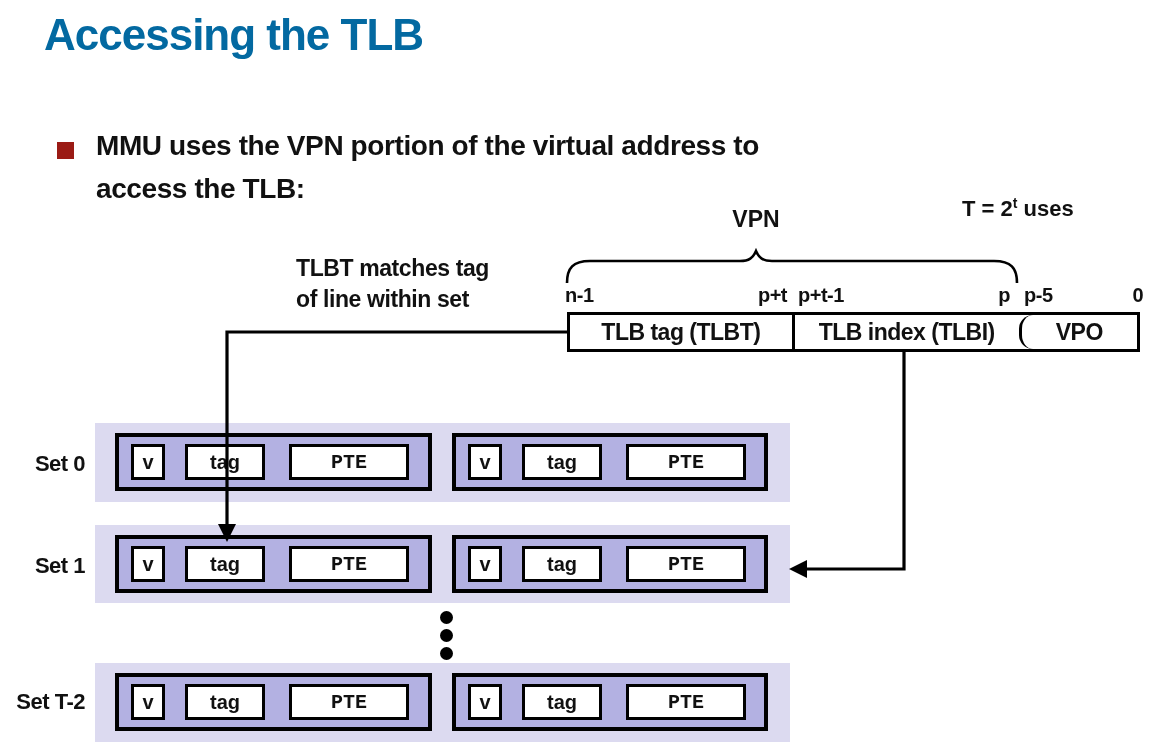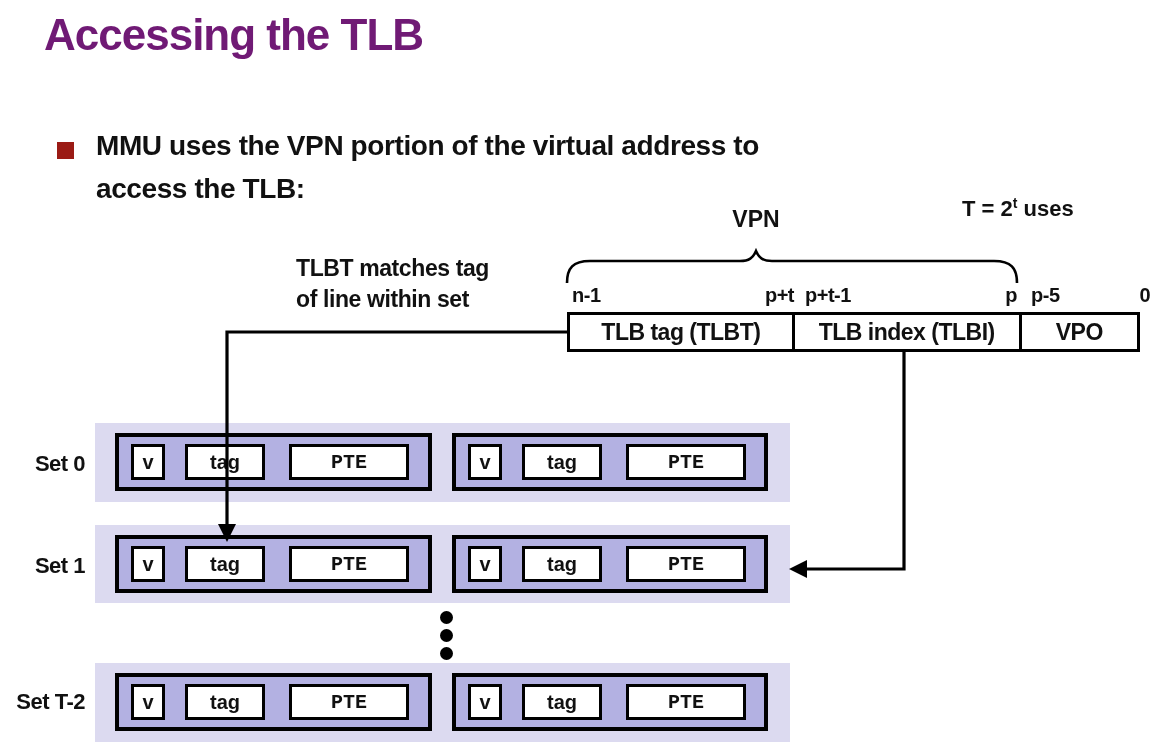--- a/index.html
+++ b/index.html
@@ -2,40 +2,40 @@
 <html><head>
 <meta charset="utf-8">
 <style>
   html,body{margin:0;padding:0;background:#fff;}
   #slide{
     position:relative;width:1168px;height:745px;background:#ffffff;overflow:hidden;
     font-family:"Liberation Sans", sans-serif;color:#111;
   }
   .abs{position:absolute;}
   
-  #title{left:44px;top:10px;font-size:44px;font-weight:bold;letter-spacing:-1px;color:#701a75;}
+  #title{left:44px;top:10px;font-size:44px;font-weight:bold;letter-spacing:-1px;color:#0369a1;}
   
   #bullet-square{left:57px;top:142px;width:17px;height:17px;background:#9b1b15;}
   #bullet-text{left:96px;top:124px;font-size:28px;font-weight:bold;line-height:43px;letter-spacing:-0.4px;}
   
   #sets-note{left:962px;top:195px;font-size:22px;font-weight:bold;}
   #sets-note sup{font-size:14px;vertical-align:super;}
   
   #vpn-label{left:700px;top:206px;width:112px;text-align:center;font-size:23px;font-weight:bold;}
   
-  .bitseg{top:284px;display:flex;justify-content:space-between;font-size:20px;font-weight:bold;letter-spacing:-0.5px;margin-left:7px;}
+  .bitseg{top:284px;display:flex;justify-content:space-between;font-size:20px;font-weight:bold;letter-spacing:-0.5px;}
   #bits-tlbt{left:565px;width:222px;}
   #bits-tlbi{left:798px;width:212px;}
   #bits-vpo{left:1024px;width:119px;}
   
   #address-box{left:567px;top:312px;width:573px;height:40px;border:3px solid #000;box-sizing:border-box;display:flex;background:#fff;justify-content:space-between;}
   .afield{display:flex;align-items:center;justify-content:center;font-size:23px;font-weight:bold;letter-spacing:-0.5px;box-sizing:border-box;height:100%;}
   #field-tlbt{width:223px;}
   #field-tlbi{width:228px;border-left:3px solid #000;}
-  #field-vpo{width:119px;border-left:3px solid #000;}
+  #field-vpo{width:119px;border-left:3px solid #000;border-radius:14px;}
   
   #tlbt-note{left:296px;top:253px;font-size:23px;font-weight:bold;line-height:31px;letter-spacing:-0.4px;}
   #tlbi-note{left:929px;top:492px;font-size:23px;font-weight:bold;letter-spacing:-0.4px;}
   
   .setrow{left:95px;width:695px;background:#dcdaf0;}
   #row-set0{top:423px;height:79px;}
   #row-set1{top:525px;height:78px;}
   #row-setT{top:663px;height:79px;}
   .tlbline{position:absolute;top:10px;height:58px;border:4px solid #000;background:#b3b1e2;box-sizing:border-box;display:flex;align-items:center;padding-left:12px;}
   .line-a{left:20px;width:317px;}

